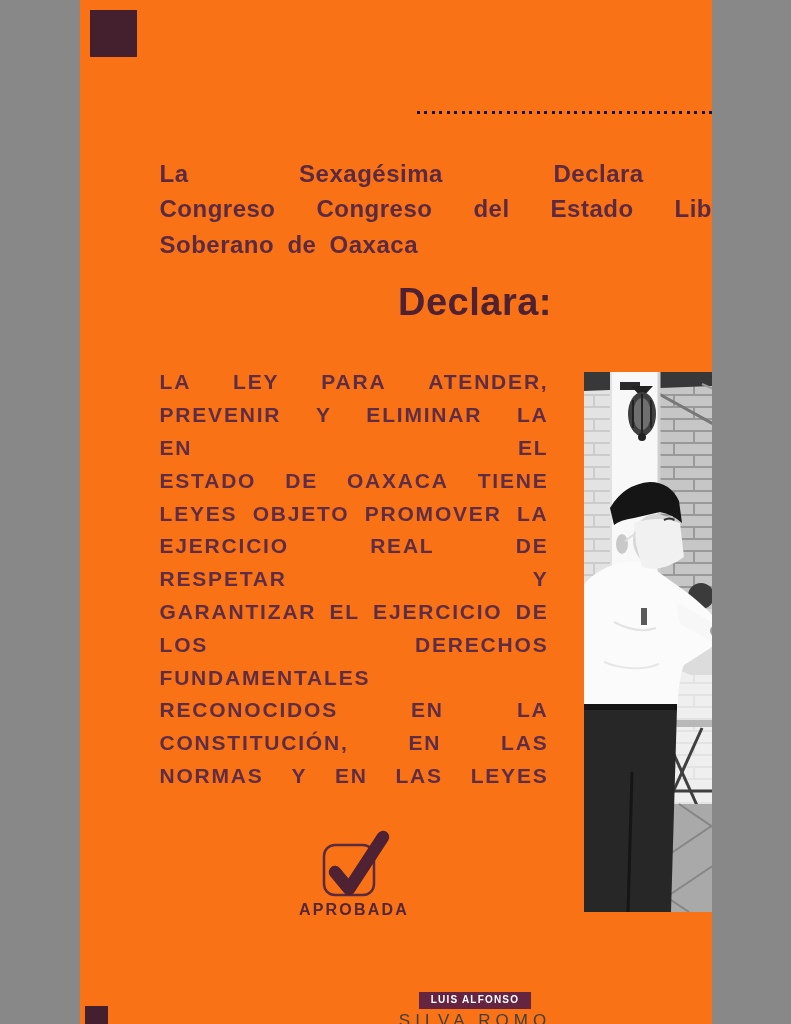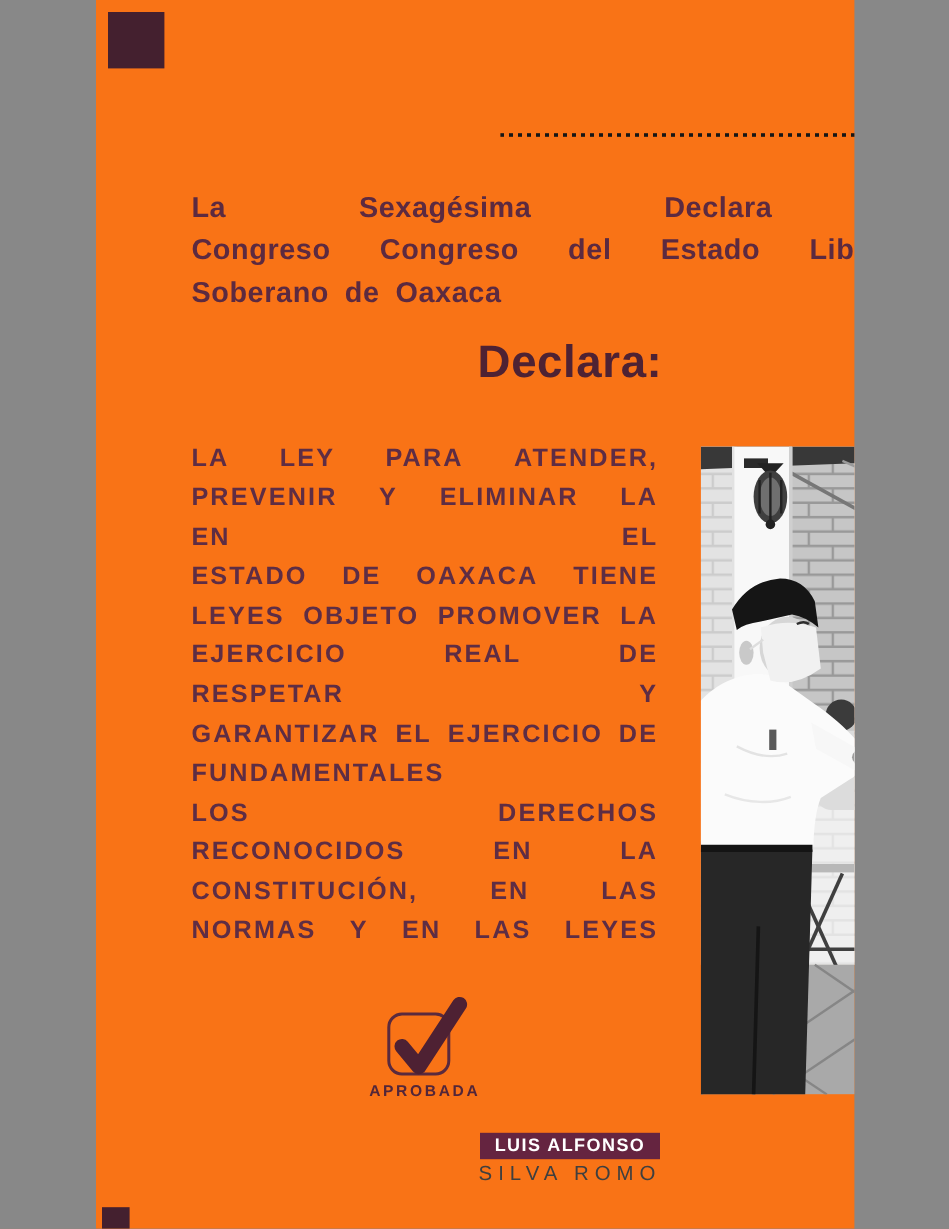--- a/index.html
+++ b/index.html
@@ -33,27 +33,27 @@
     color:#5e2d44;font-size:21px;font-weight:700;letter-spacing:1.8px;
   }
   .body-block .jrow{height:32.8px;}
   
   .jrow{display:flex;justify-content:space-between;align-items:center;}
   .jrow.plain{justify-content:flex-start;gap:.55em;}
   
   .checkbox-wrap{position:absolute;left:238px;top:824px;width:74px;height:76px;}
   .aprobada{
     position:absolute;left:80px;top:901px;width:389px;text-align:center;
-    color:#532639;font-size:13px;font-weight:800;letter-spacing:2.2px;
+    color:#532639;font-size:16px;font-weight:800;letter-spacing:2.2px;
   }
   
   .signature{position:absolute;left:0;top:944px;width:791px;text-align:center;line-height:1;}
   .sig-first{
     display:inline-block;background:#652440;color:#ffffff;
-    font-size:15px;font-weight:700;letter-spacing:1.2px;padding:3px 12px 4px;
+    font-size:10px;font-weight:700;letter-spacing:1.2px;padding:3px 12px 4px;margin-top:48px;
   }
   .sig-last{
     margin-top:3px;color:#3f3f3f;font-size:17px;font-weight:400;letter-spacing:5px;
   }
   
   .photo{position:absolute;left:504px;top:372px;width:209px;height:540px;}
   .photo svg{display:block;}
 </style>
 </head>
 <body>
@@ -125,26 +125,26 @@
       <div class="jrow">
         <span>RESPETAR</span>
         <span>Y</span>
       </div>
       <div class="jrow">
         <span>GARANTIZAR</span>
         <span>EL</span>
         <span>EJERCICIO</span>
         <span>DE</span>
       </div>
+      <div class="jrow">
+        <span>LOS</span>
+        <span>DERECHOS</span>
+      </div>
       <div class="jrow plain">
         <span>FUNDAMENTALES</span>
-      </div>
-      <div class="jrow">
-        <span>LOS</span>
-        <span>DERECHOS</span>
       </div>
       <div class="jrow">
         <span>RECONOCIDOS</span>
         <span>EN</span>
         <span>LA</span>
       </div>
       <div class="jrow">
         <span>CONSTITUCIÓN,</span>
         <span>EN</span>
         <span>LAS</span>

